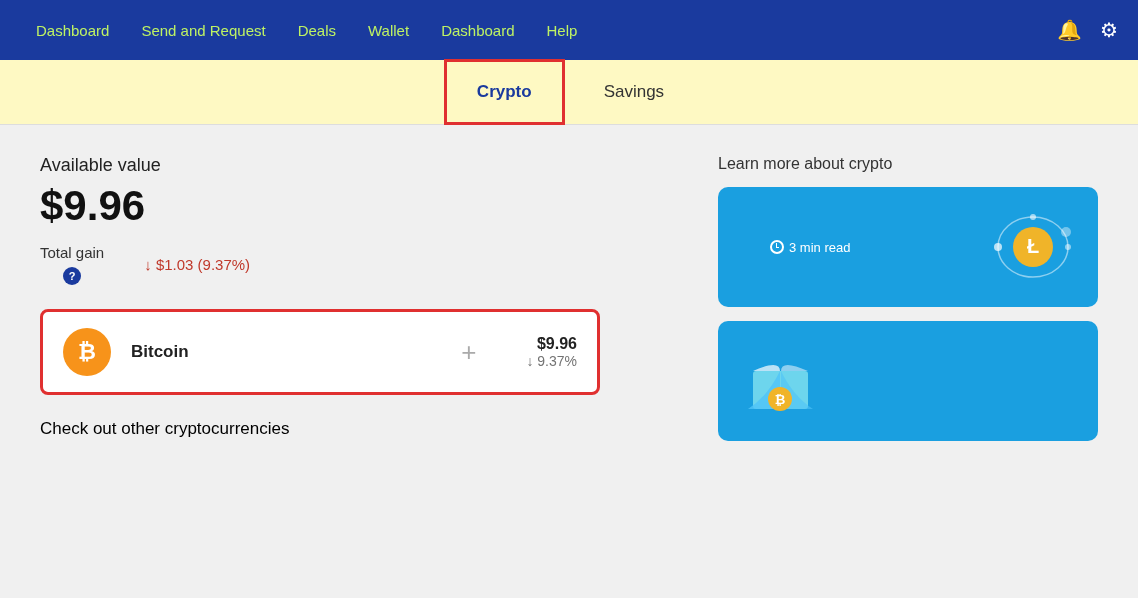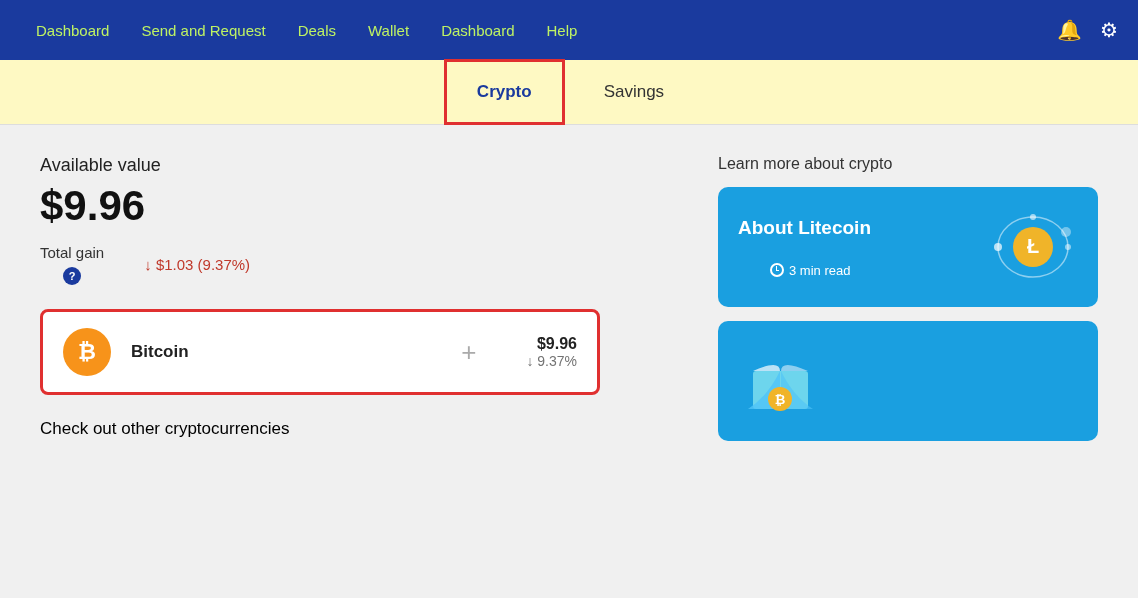--- a/index.html
+++ b/index.html
@@ -293,21 +293,20 @@
     </div>
 
     <div class="check-out-label">Check out other cryptocurrencies</div>
   </div>
 
   <div class="right-panel">
     <div class="learn-label">Learn more about crypto</div>
 
     <div class="card">
       <div class="card-text">
-        <h3>About Litecoin</h3>
         <div class="card-time">
           <span class="clock-icon"></span>
           <span>3 min read</span>
         </div>
       </div>
 
       <svg class="litecoin-illus" viewBox="0 0 90 80" xmlns="http://www.w3.org/2000/svg">
 
         <ellipse cx="45" cy="40" rx="35" ry="30" fill="none" stroke="rgba(255,255,255,0.5)" stroke-width="1.5"></ellipse>
 

